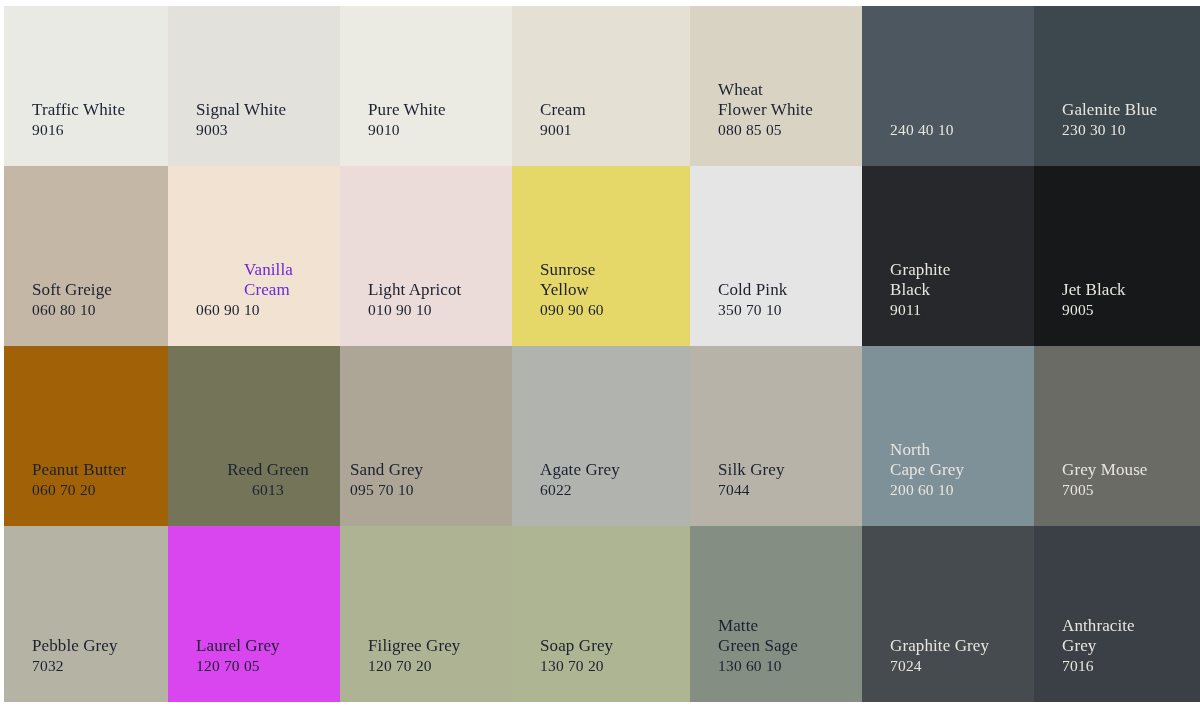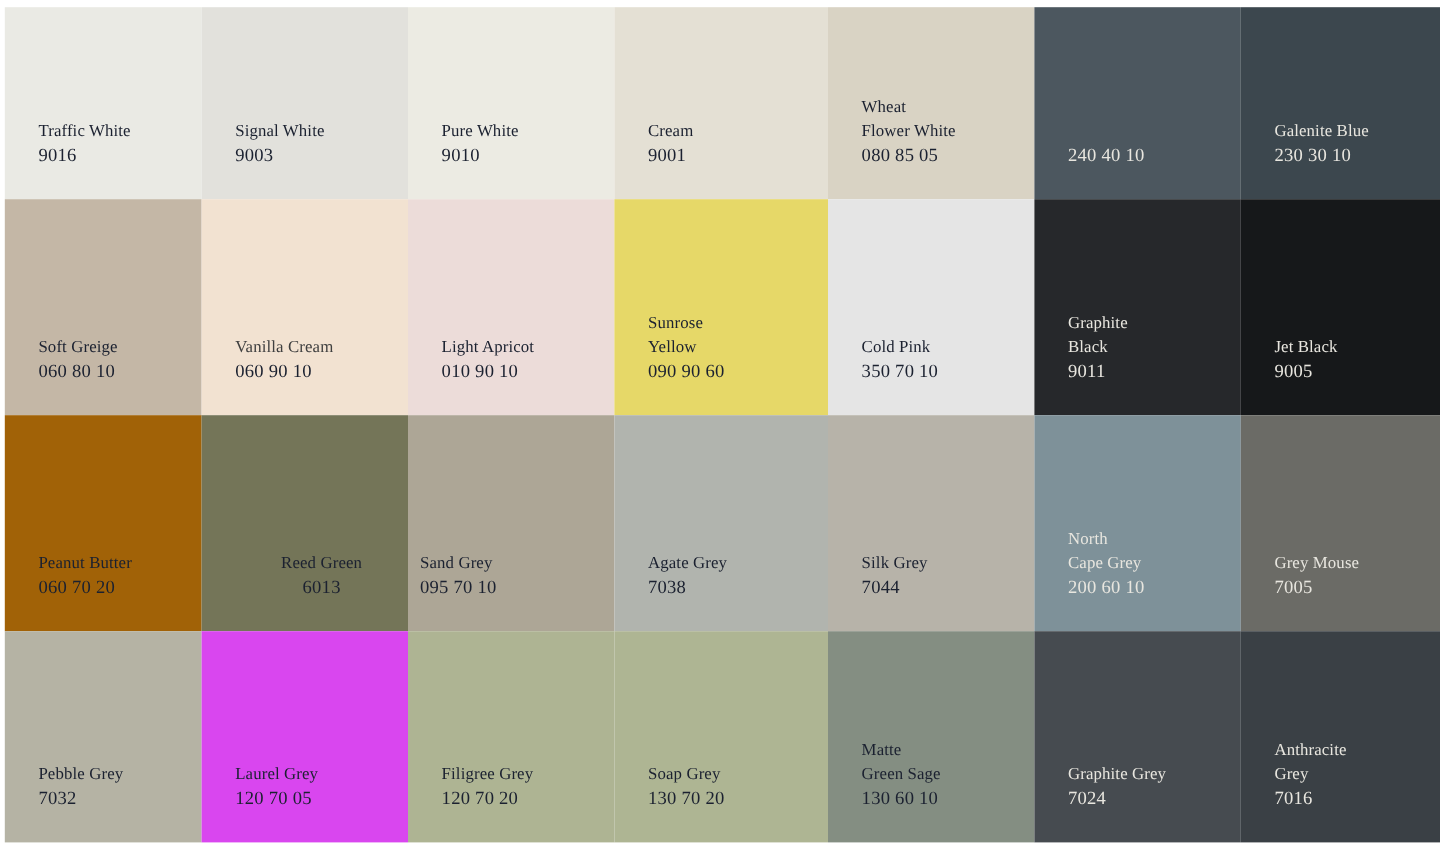--- a/index.html
+++ b/index.html
@@ -33,21 +33,21 @@
     box-sizing: border-box;
     padding: 0 0 26px 28px;
   }
 
   
   .swatch.edge-left  { margin-left: 4px; }
   .swatch.edge-top   { margin-top: 6px; }
   .swatch.edge-bottom{ margin-bottom: 6px; }
 
   .swatch-name {
-    font-size: 14px;
+    font-size: 17px;
     line-height: 20px;
     letter-spacing: 0.1px;
     white-space: pre-line;
     margin: 0;
   }
   .swatch-code {
     font-size: 15.5px;
     line-height: 20px;
     letter-spacing: 0.2px;
     margin: 0;
@@ -83,21 +83,21 @@
     </div>
     <div class="swatch edge-top" style="background: rgb(60, 71, 78);">
       <div class="swatch-name" style="color: rgb(232, 230, 223);">Galenite Blue</div>
       <div class="swatch-code" style="color: rgb(232, 230, 223);">230 30 10</div>
     </div>
     <div class="swatch edge-left" style="background: rgb(196, 183, 166);">
       <div class="swatch-name" style="color: rgb(27, 33, 48);">Soft Greige</div>
       <div class="swatch-code" style="color: rgb(27, 33, 48);">060 80 10</div>
     </div>
     <div class="swatch" style="background: rgb(242, 226, 209);">
-      <div class="swatch-name" style="color: #404040;">Vanilla Cream</div>
+      <div class="swatch-name" style="color: #6d28d9; margin-left: 48px;">Vanilla Cream</div>
       <div class="swatch-code" style="color: rgb(27, 33, 48);">060 90 10</div>
     </div>
     <div class="swatch" style="background: rgb(236, 220, 217);">
       <div class="swatch-name" style="color: rgb(27, 33, 48);">Light Apricot</div>
       <div class="swatch-code" style="color: rgb(27, 33, 48);">010 90 10</div>
     </div>
     <div class="swatch" style="background: rgb(230, 216, 104);">
       <div class="swatch-name" style="color: rgb(27, 33, 48);">Sunrose
 Yellow</div>
       <div class="swatch-code" style="color: rgb(27, 33, 48);">090 90 60</div>
@@ -122,21 +122,21 @@
     <div class="swatch" style="background: rgb(116, 117, 88); align-items: center;">
       <div class="swatch-name" style="color: rgb(27, 33, 48);">Reed Green</div>
       <div class="swatch-code" style="color: rgb(27, 33, 48);">6013</div>
     </div>
     <div class="swatch" style="background: rgb(173, 166, 150); padding-left: 10px;">
       <div class="swatch-name" style="color: rgb(27, 33, 48);">Sand Grey</div>
       <div class="swatch-code" style="color: rgb(27, 33, 48);">095 70 10</div>
     </div>
     <div class="swatch" style="background: rgb(177, 180, 174);">
       <div class="swatch-name" style="color: rgb(27, 33, 48);">Agate Grey</div>
-      <div class="swatch-code" style="color: rgb(27, 33, 48);">7038</div>
+      <div class="swatch-code" style="color: rgb(27, 33, 48);">6022</div>
     </div>
     <div class="swatch" style="background: rgb(183, 179, 169);">
       <div class="swatch-name" style="color: rgb(27, 33, 48);">Silk Grey</div>
       <div class="swatch-code" style="color: rgb(27, 33, 48);">7044</div>
     </div>
     <div class="swatch" style="background: rgb(126, 145, 153);">
       <div class="swatch-name" style="color: rgb(232, 230, 223);">North
 Cape Grey</div>
       <div class="swatch-code" style="color: rgb(232, 230, 223);">200 60 10</div>
     </div>

